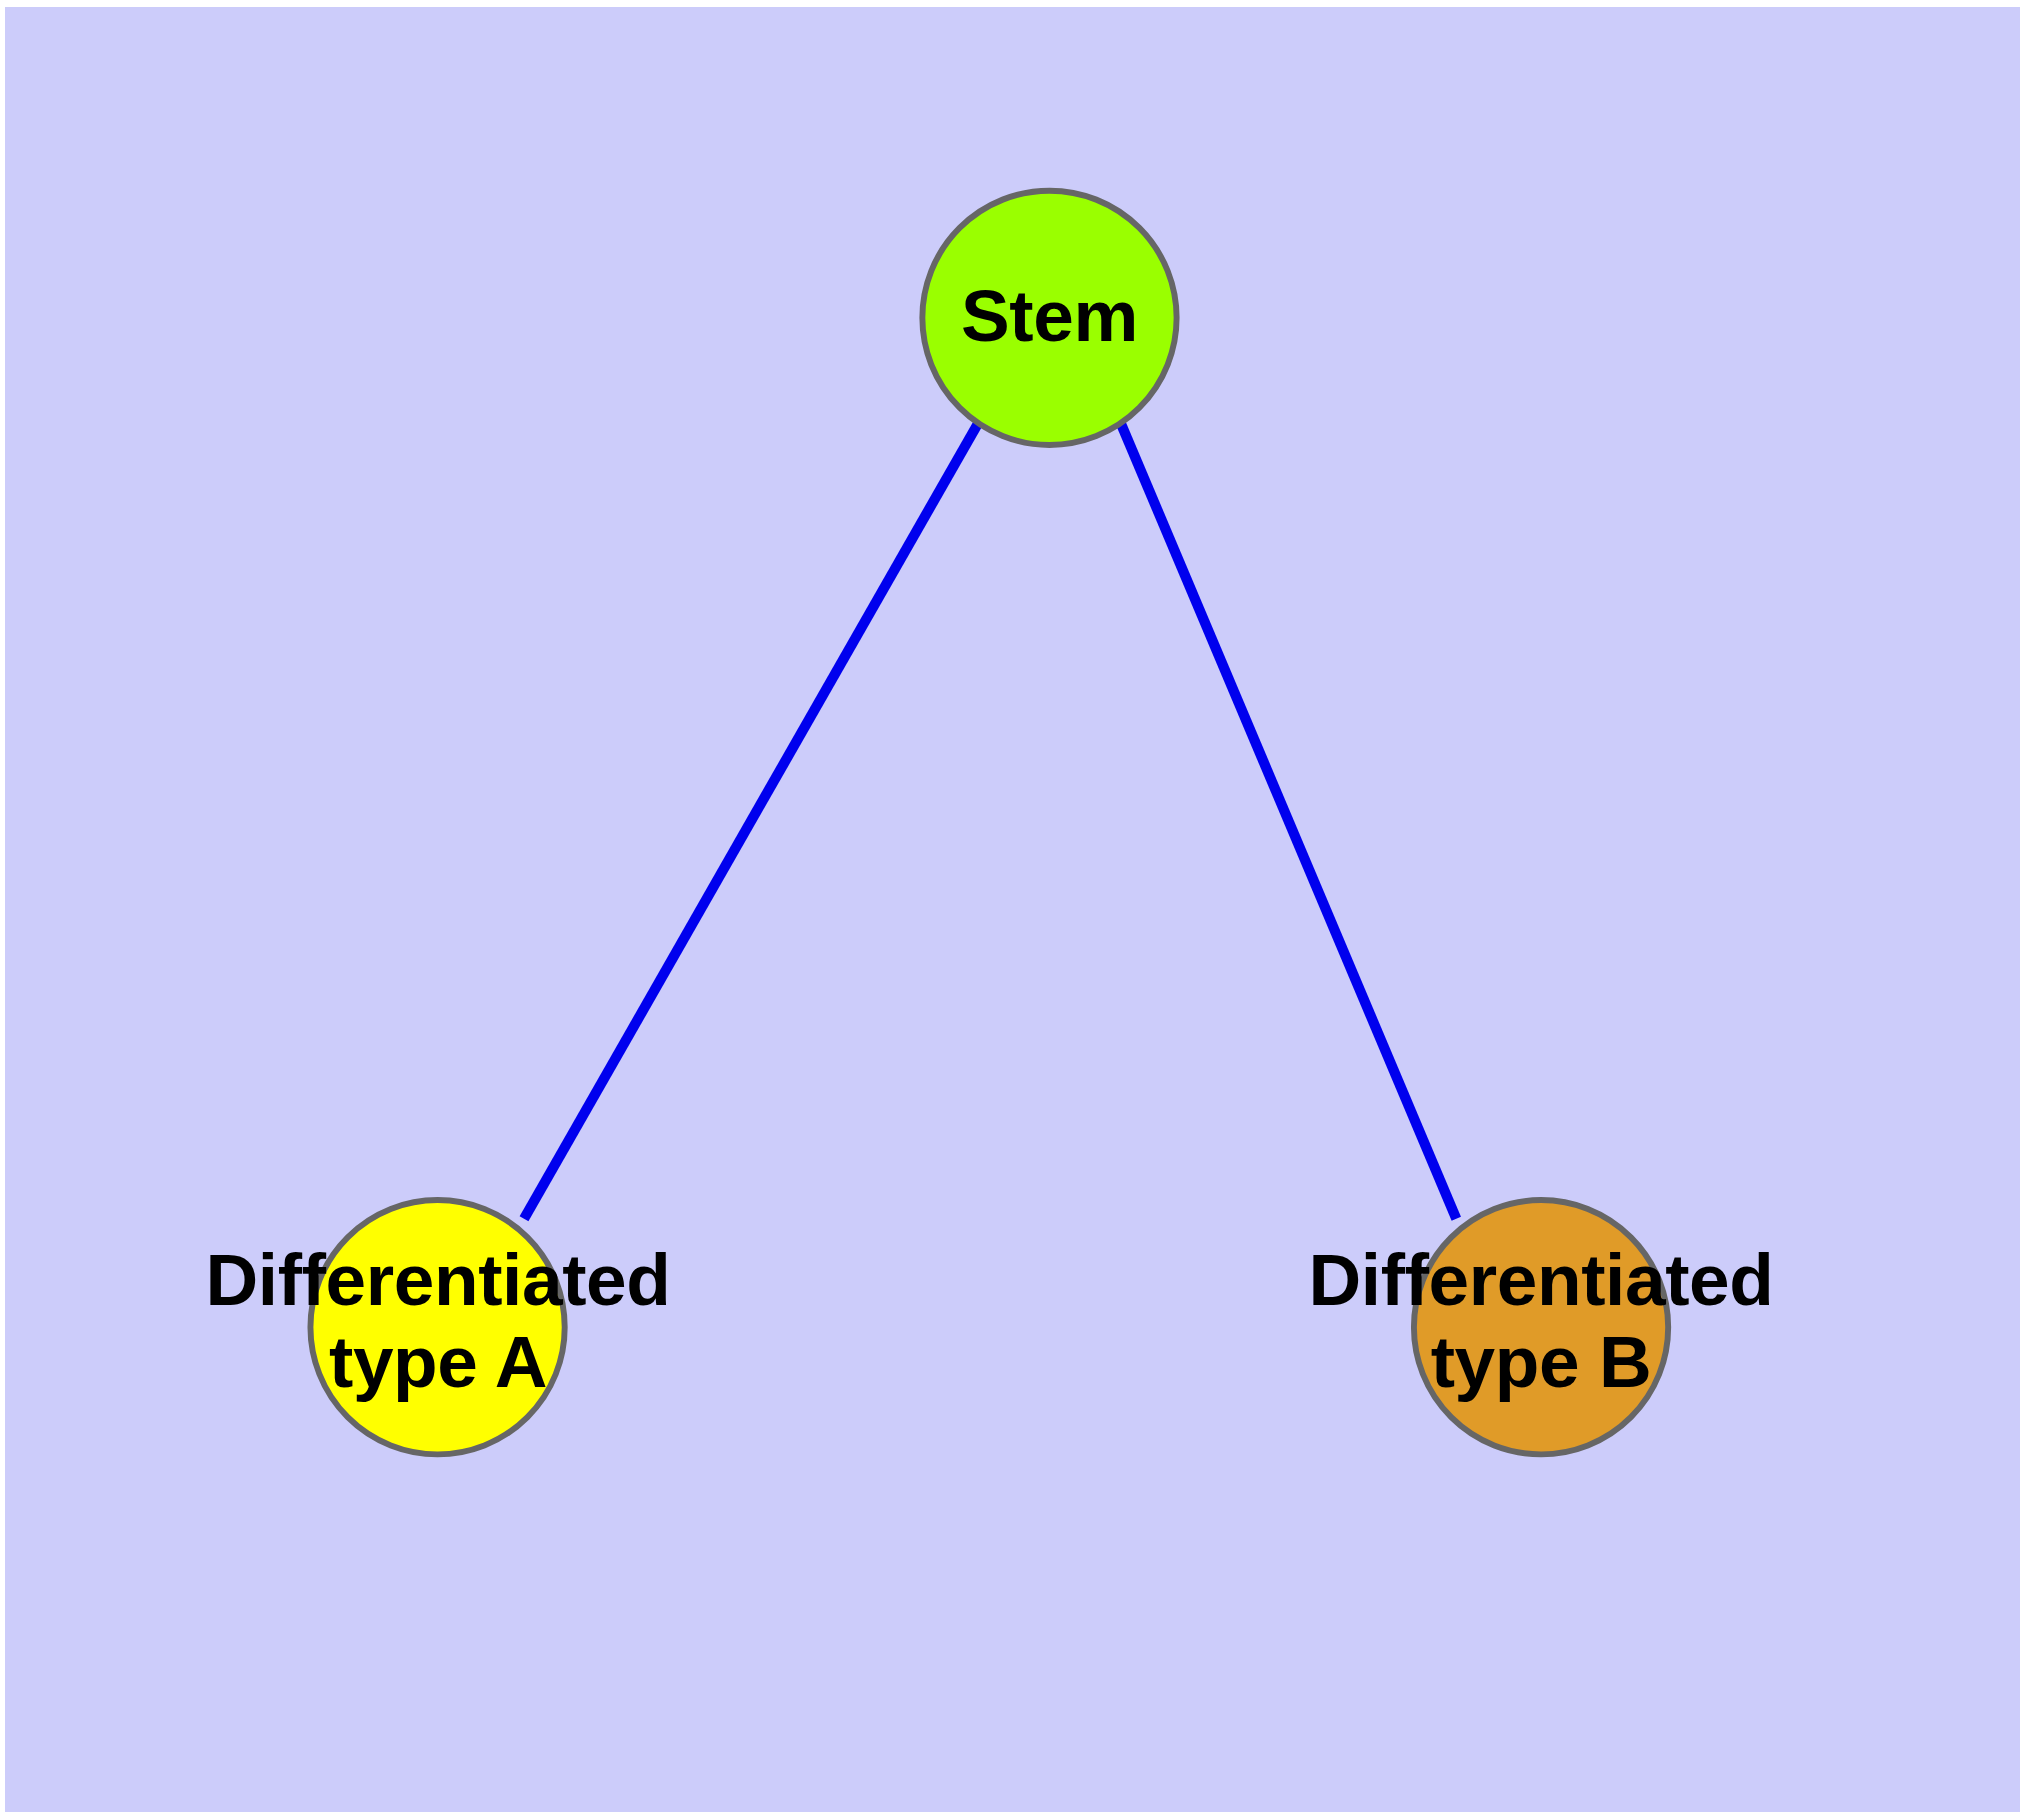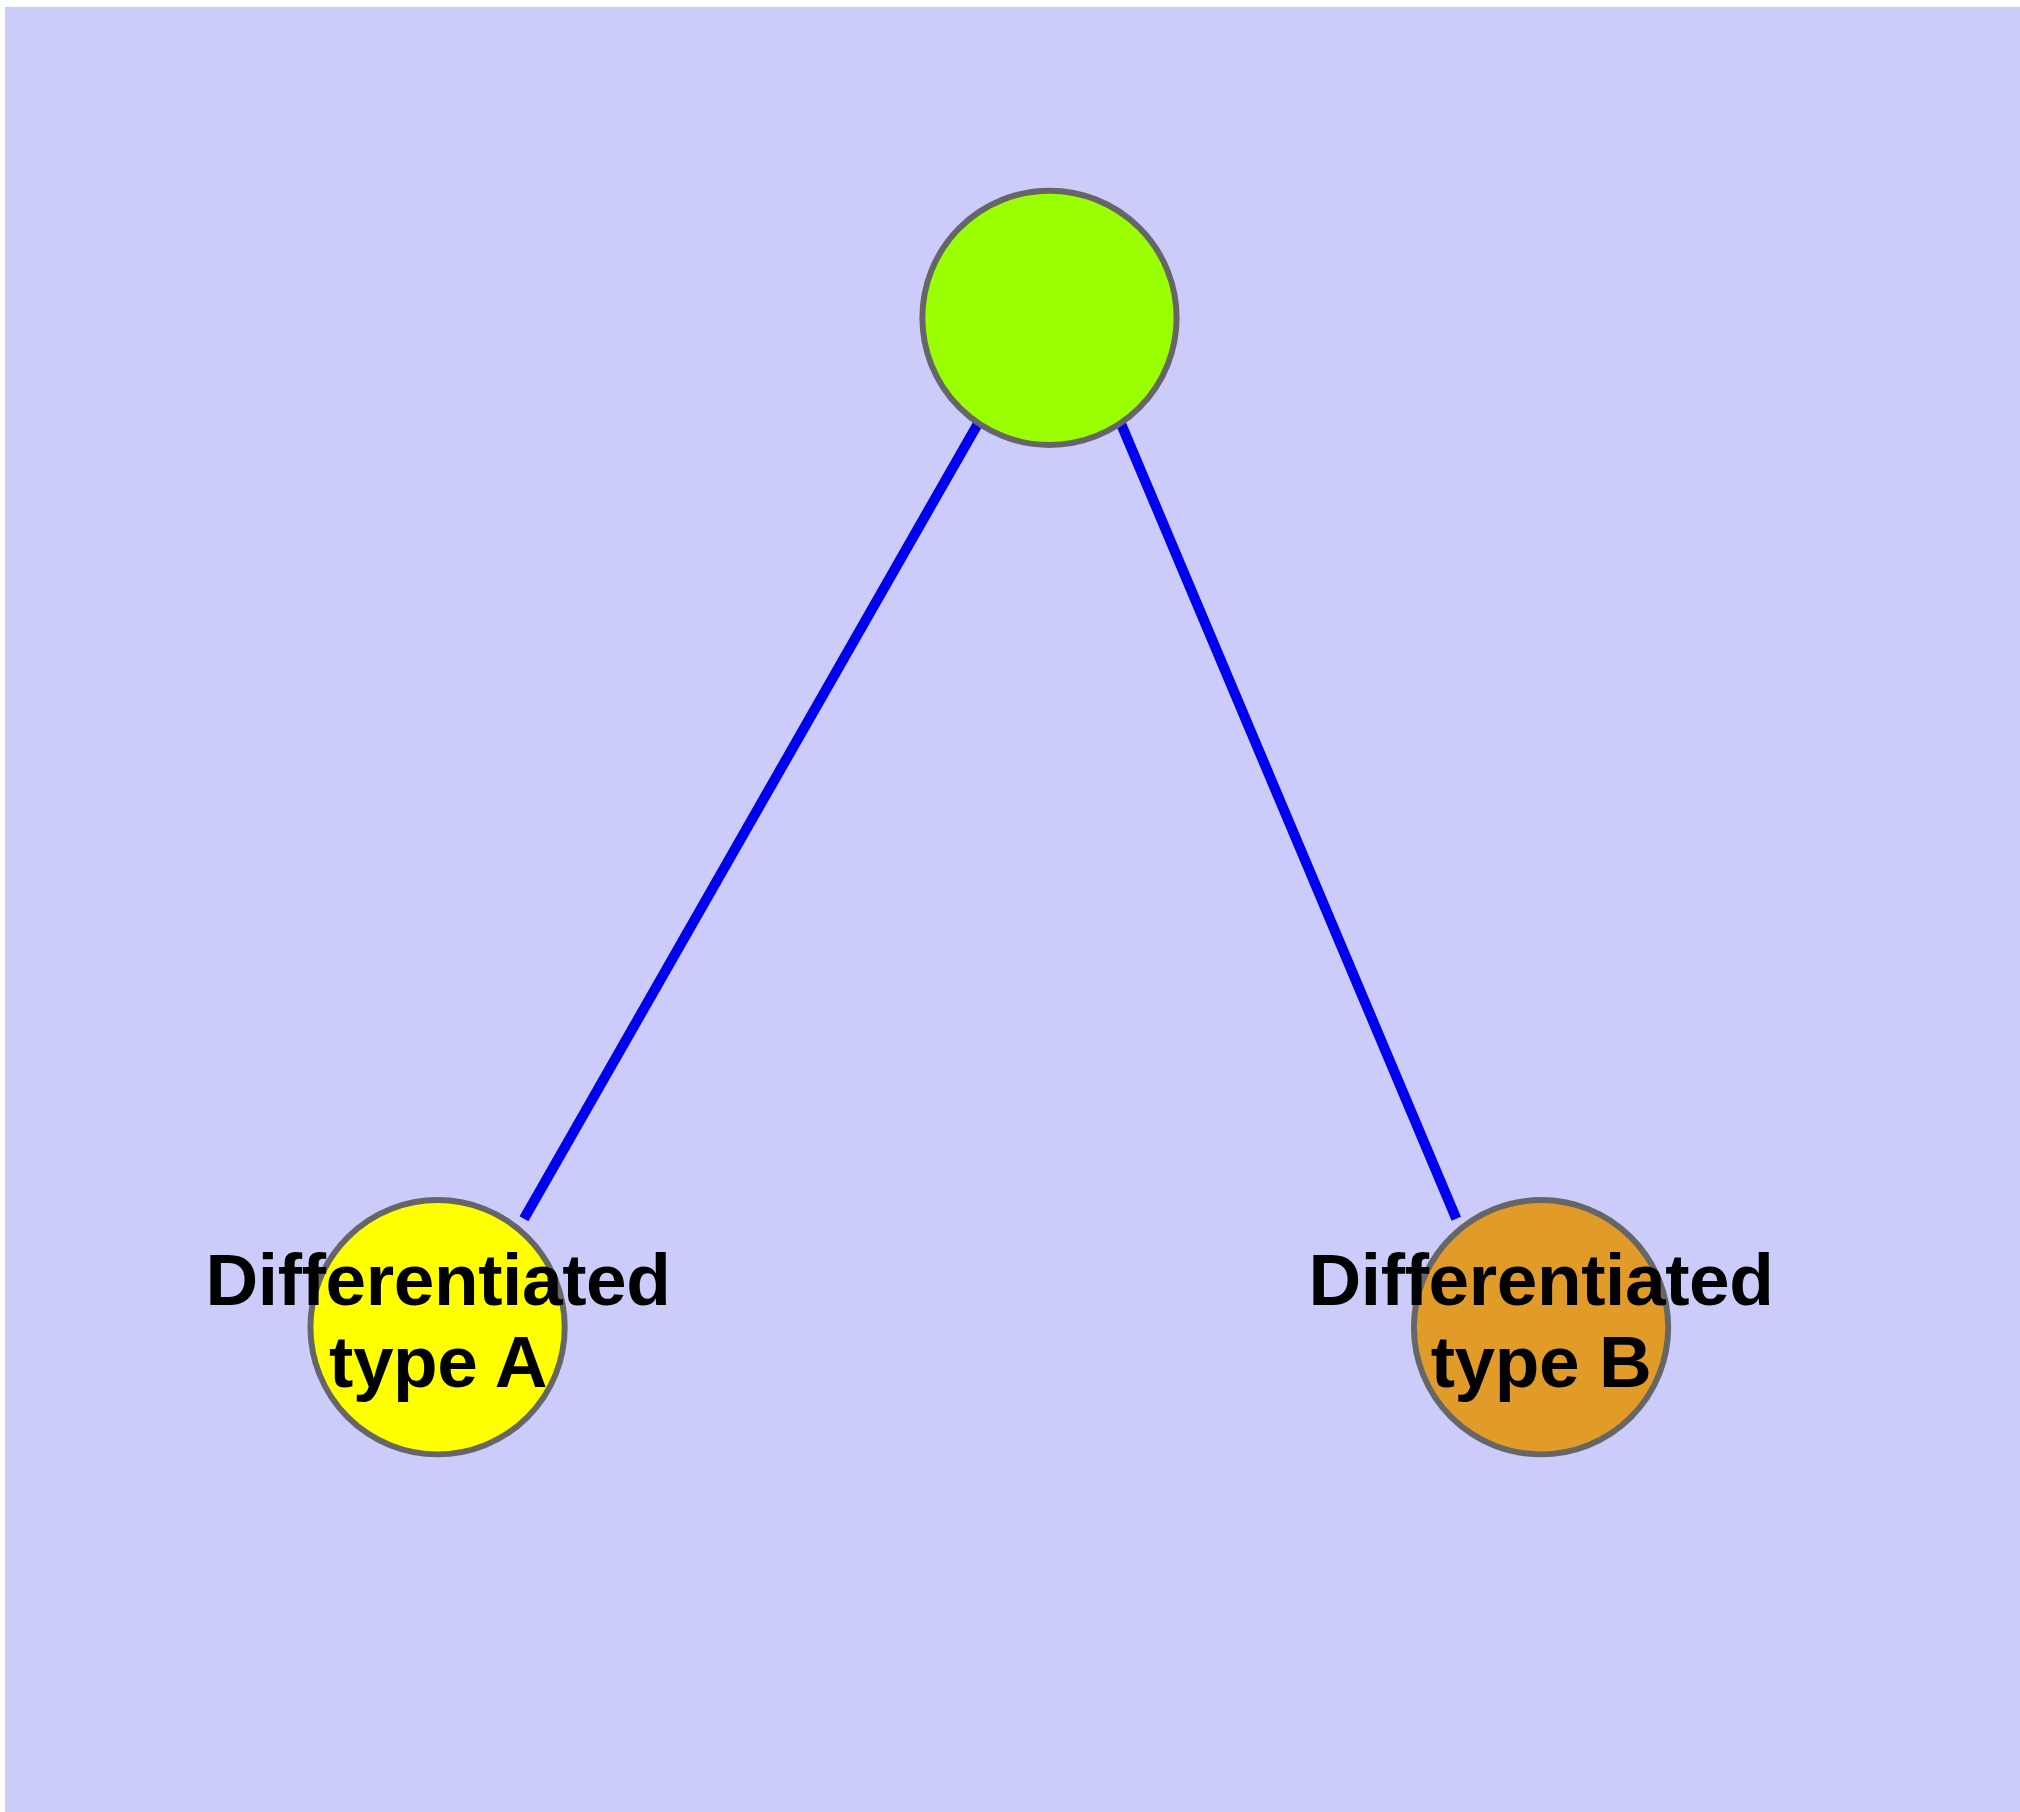--- a/index.html
+++ b/index.html
@@ -76,20 +76,21 @@
       <line x1="1322" y1="499" x2="1718" y2="1438" stroke="#0000ee" stroke-width="12" stroke-linecap="butt"></line>
     </g>
 
     <g>
       <circle cx="1238" cy="375" r="150" fill="#9aff00" stroke="#666666" stroke-width="7"></circle>
       <circle cx="516" cy="1566" r="150" fill="#ffff00" stroke="#666666" stroke-width="7"></circle>
       <circle cx="1818" cy="1566" r="150" fill="#e09b28" stroke="#666666" stroke-width="7"></circle>
     </g>
   </svg>
 
+  <div class="node-label" id="label-stem">Stem</div>
 
   <div class="node-label" id="label-typea">Differentiated
 type A</div>
 
   <div class="node-label" id="label-typeb">Differentiated
 type B</div>
 
 </div>
 
 

